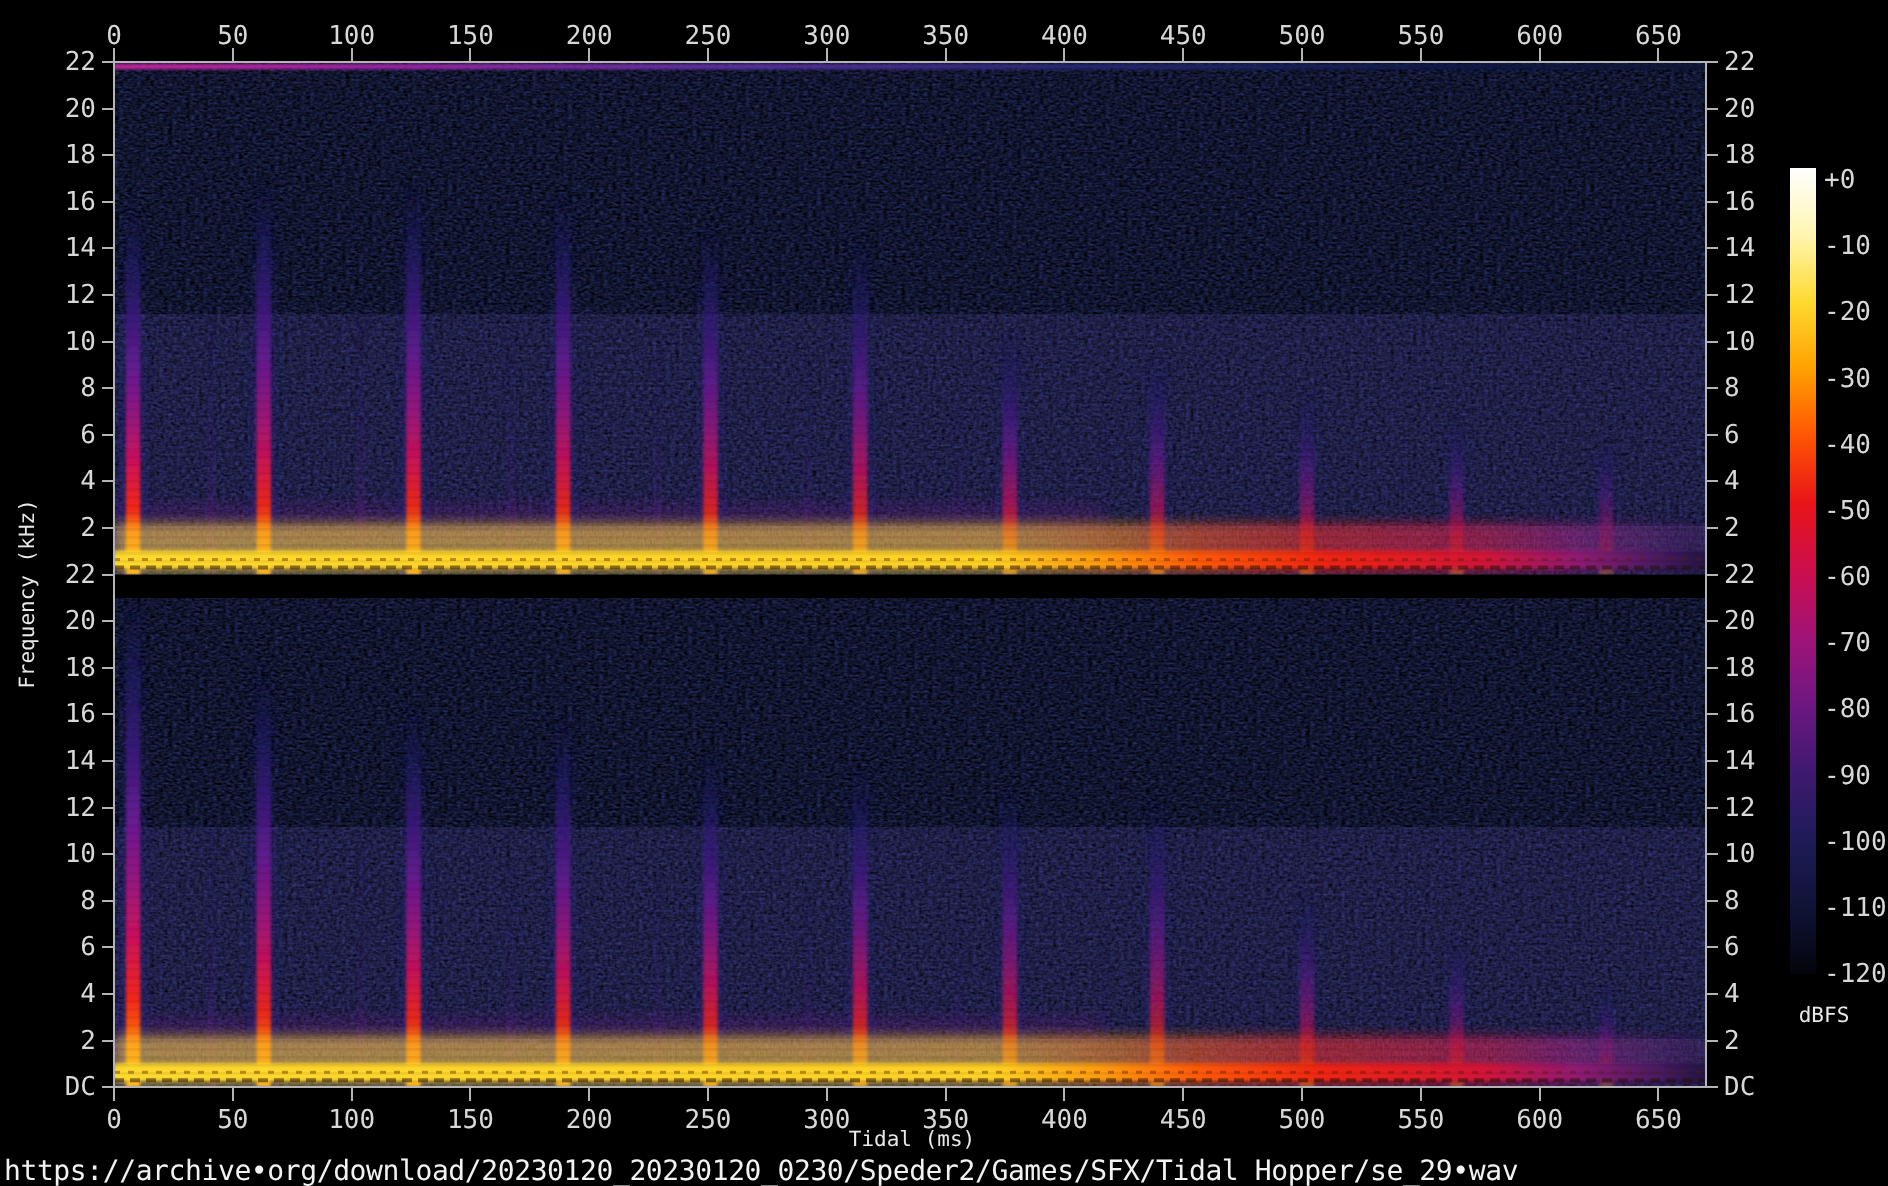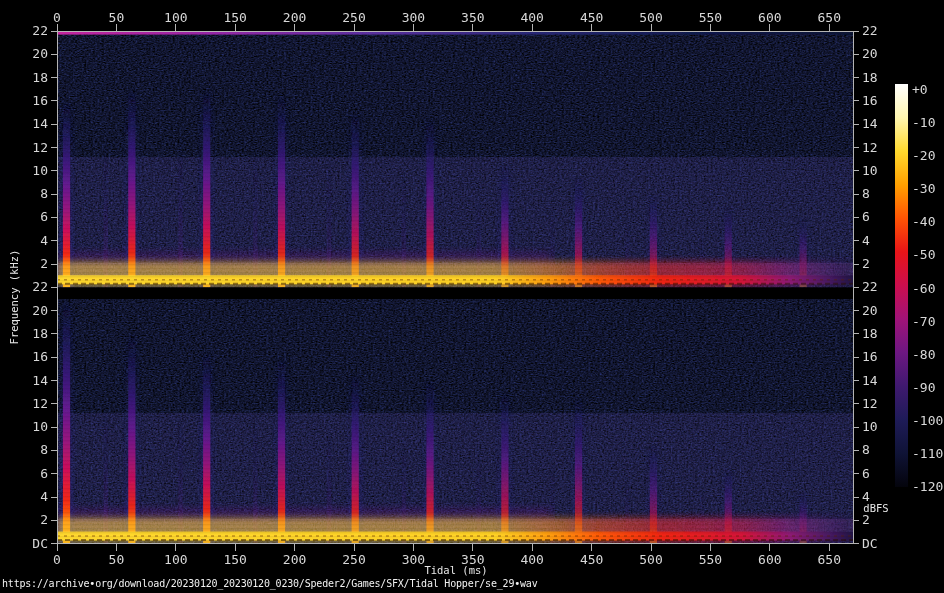--- a/index.html
+++ b/index.html
@@ -2,22 +2,22 @@
 <html><head>
 <meta charset="utf-8">
 <style>
   html,body{margin:0;padding:0;background:#000;}
   .figure{position:relative;width:944px;height:593px;background:#000;overflow:hidden;
           font-family:"DejaVu Sans Mono","Liberation Mono",monospace;color:#d8d8d8;}
   .figure svg{position:absolute;left:0;top:0;}
   .axlabel{position:absolute;font-size:10.5px;color:#e8e8e8;white-space:nowrap;}
   .ylab{left:14px;top:297px;transform:translate(-50%,-50%) rotate(-90deg);}
   .xlab{left:456px;top:570px;transform:translate(-50%,-50%);}
-  .cblab{left:876px;top:508px;transform:translate(-50%,-50%);text-align:center;}
-  .urlline{position:absolute;left:2px;top:578px;font-size:10px;letter-spacing:-0.2px;color:#f2f2f2;white-space:nowrap;}
+  .cblab{left:912px;top:508px;transform:translate(-50%,-50%);text-align:center;}
+  .urlline{position:absolute;left:2px;top:578px;font-size:14px;letter-spacing:-0.2px;color:#f2f2f2;white-space:nowrap;}
 </style>
 </head>
 <body>
 
 <div class="figure">
   <svg id="plot" width="944" height="593" viewBox="0 0 944 593">
       <defs>
         <linearGradient id="coreG" x1="0" y1="0" x2="0" y2="1">
           <stop offset="0" stop-color="#1a1650" stop-opacity="0"></stop>
           <stop offset="0.14" stop-color="#241d6e" stop-opacity="0.45"></stop>

